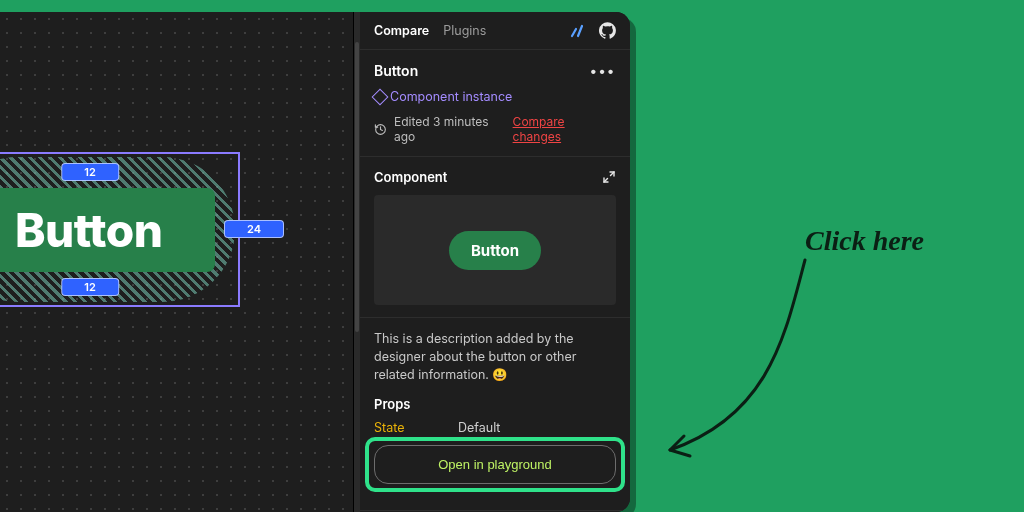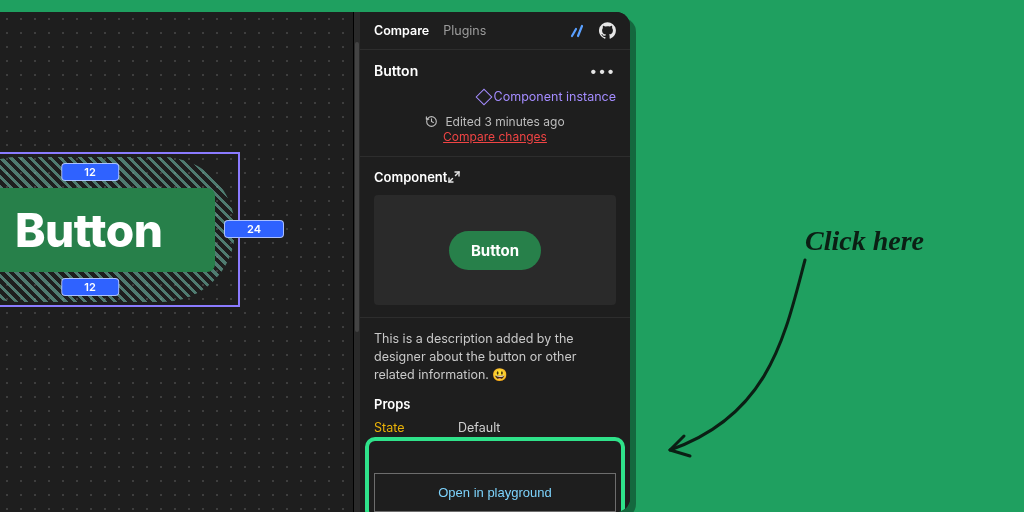--- a/index.html
+++ b/index.html
@@ -143,36 +143,35 @@
 
   .title-row {
     display:flex; align-items:center; justify-content:space-between;
   }
   .comp-title { font-size: 14px; font-weight: 600; color: #fff; }
   .more-dots { color:#e6e6e6; letter-spacing:2px; font-size:14px; font-weight:700; }
 
   .instance-row {
     display:flex; align-items:center; gap:4px; margin-top:10px; color:#a48cff;
     font-size:12.5px;
-    justify-content:flex-end;
   }
   .diamond-icon {
     width:12px; height:12px; border:1.5px solid #a48cff;
     transform: rotate(45deg);
   }
 
   .edited-row {
-    display:flex; align-items:center; justify-content:space-between; margin-top:10px;flex-direction:column;
+    display:flex; align-items:center; justify-content:space-between; margin-top:10px;
   }
   .edited-left { display:flex; align-items:center; gap:7px; color:#bdbdbd; }
   .clock-icon svg { display:block; }
   .compare-link { color:#ef4444;text-decoration:underline; }
 
   .section-head {
-    display:flex; align-items:center; 
+    display:flex; align-items:center; justify-content:space-between;
     font-weight:600; color:#fff; font-size:13px;
   }
   .resize-icon svg { display:block; }
 
   .preview-box{
     margin-top:10px;
     background:#2a2a2a;
     height:110px;
     border-radius:4px;
     display:flex;
@@ -206,26 +205,25 @@
   .props-row .plabel{ color:#eab308; width:60px; }
 
   .playground-wrap{
     position:relative;
     margin-top:10px;
   }
   .playground-btn{
     width:100%;
     background:#1e1e1e;
     border:1px solid #6d6d6d;
-    color:#7dd3fc;
+    color:#bef264;
     padding:11px 0;
-    border-radius:0;
+    border-radius:14px;
     font-size:13px;
     cursor:pointer;
-    margin-top:28px;
   }
   .highlight-box{
     position:absolute;
     left:-9px; right:-9px; top:-8px; bottom:-8px;
     border:4px solid #2fe28a;
     border-radius:10px;
     pointer-events:none;
   }
 
   .dev-res{

